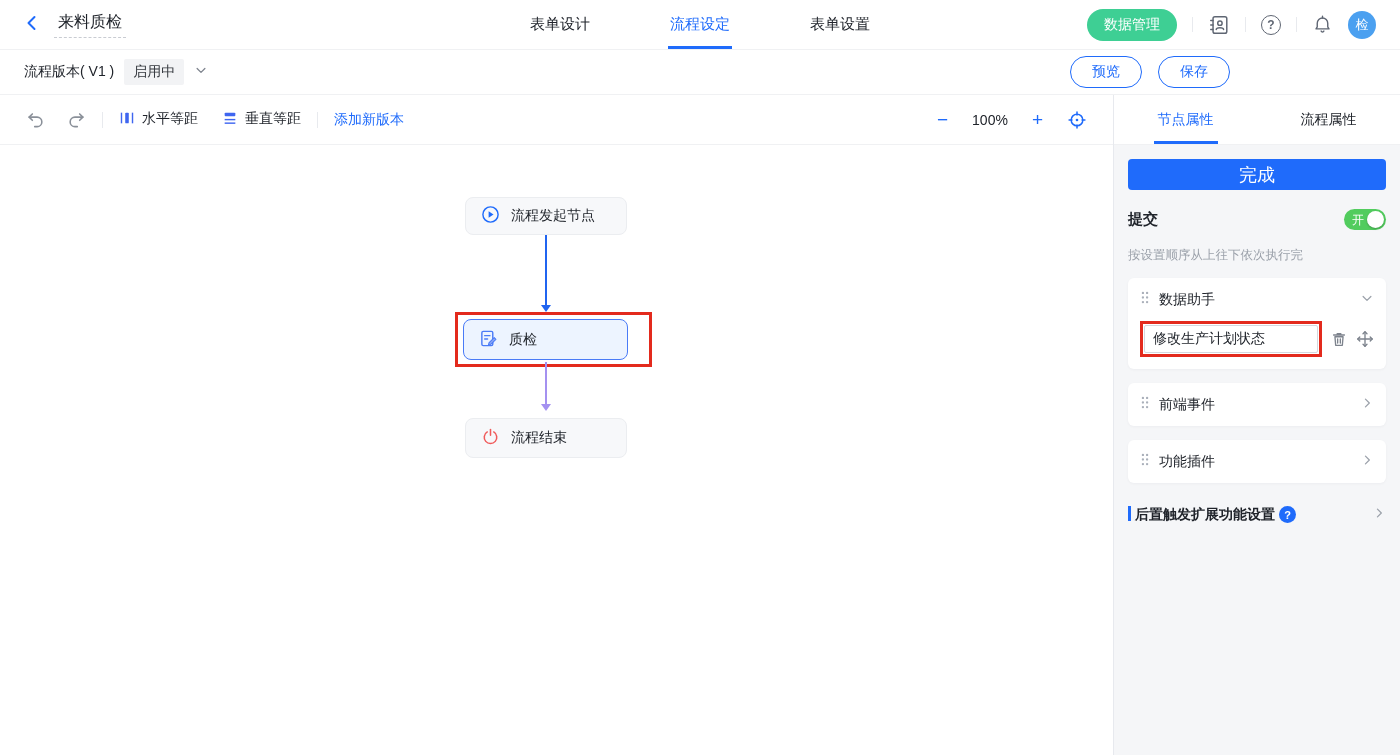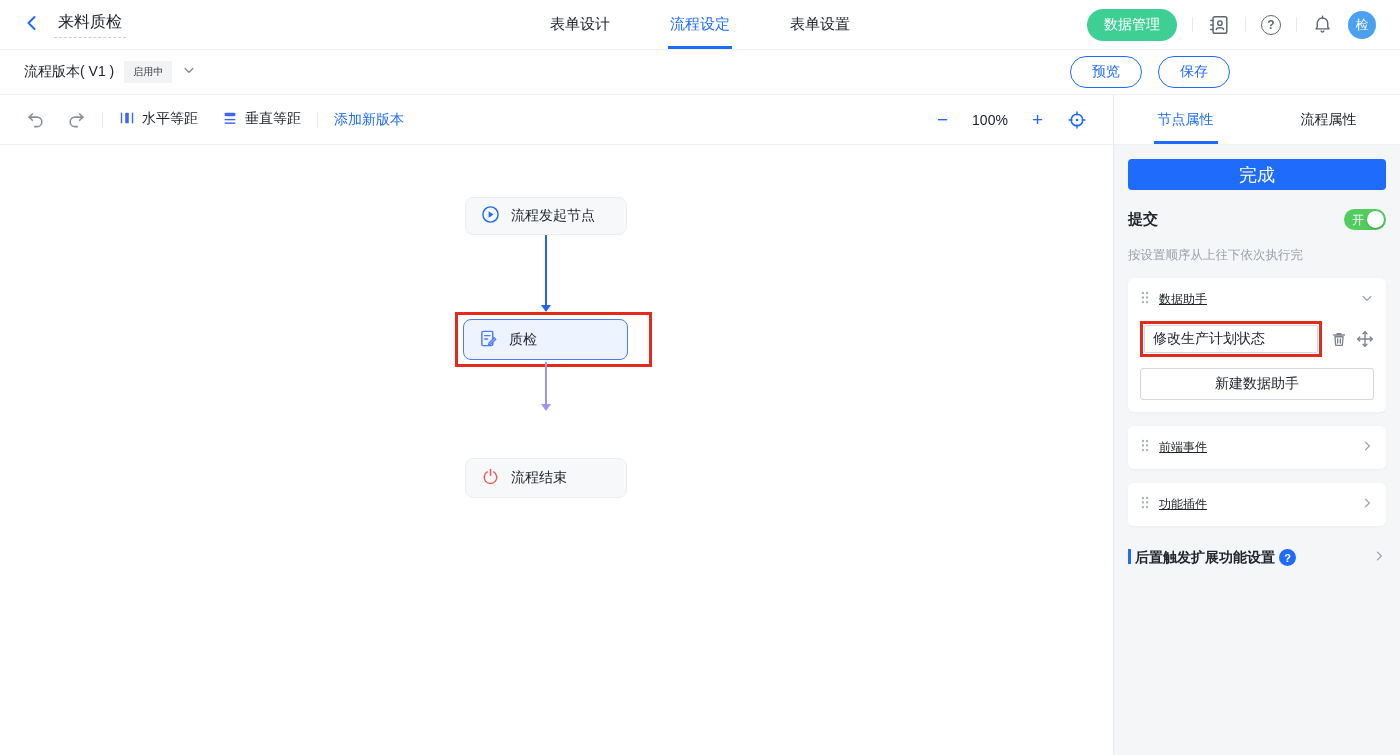--- a/index.html
+++ b/index.html
@@ -6,42 +6,42 @@
   html,body { width:1400px; height:755px; overflow:hidden; background:#fff;
     font-family:"Liberation Sans","DejaVu Sans",sans-serif; color:#20242b; }
 
   
   .header { height:50px; display:flex; align-items:center; padding:0 24px;
     border-bottom:1px solid #f0f1f3; position:relative; background:#fff; }
   .header-left { display:flex; align-items:center; gap:14px; }
   .back-btn { display:flex; align-items:center; cursor:pointer; }
   .page-title { font-size:16px; border-bottom:1px dashed #c9ccd2; padding:0 4px 4px 4px; }
   .header-tabs { position:absolute; left:50%; transform:translateX(-50%);
-    display:flex; gap:60px; height:100%; align-items:flex-start; }
+    display:flex; gap:80px; height:100%; align-items:flex-start; }
   .header-tab { font-size:15px; height:100%; display:flex; align-items:center;
     position:relative; cursor:pointer; }
   .header-tab.active { color:#1f6bfb; }
   .header-tab.active::after { content:""; position:absolute; left:-2px; right:-2px;
     bottom:0; height:3px; background:#1f6bfb; }
   .header-right { margin-left:auto; display:flex; align-items:center; gap:15px; }
   .btn-green { background:#3ecf94; color:#fff; border:none; border-radius:16px;
     padding:7px 17px; font-size:14px; cursor:pointer; }
   .hdr-divider { width:1px; height:15px; background:#e8eaee; }
   .icon-btn { display:flex; align-items:center; cursor:pointer; }
   .help-circle { width:20px; height:20px; border:1.6px solid #5f6673; border-radius:50%;
     display:flex; align-items:center; justify-content:center; font-size:12px;
     color:#5f6673; font-weight:bold; }
   .avatar { width:28px; height:28px; border-radius:50%; background:#4ba0f0; color:#fff;
     font-size:13px; display:flex; align-items:center; justify-content:center; cursor:pointer; }
 
   
   .version-bar { height:45px; display:flex; align-items:center; padding:0 24px;
     border-bottom:1px solid #f0f1f3; background:#fff; }
   .version-label { font-size:14px; }
-  .status-badge { background:#f2f3f5; color:#33373d; font-size:10px;
+  .status-badge { background:#f2f3f5; color:#33373d; font-size:14px;
     padding:4px 9px; border-radius:2px; margin-left:10px; }
   .ver-chevron { margin-left:10px; display:flex; cursor:pointer; }
   .version-actions { margin-left:auto; margin-right:146px; display:flex; gap:16px; }
   .btn-outline { background:#fff; border:1px solid #1f6bfb; color:#1f6bfb;
     border-radius:16px; padding:6px 21px; font-size:14px; cursor:pointer; }
 
   
   .workspace { display:flex; height:660px; }
   .canvas-col { flex:1; display:flex; flex-direction:column; min-width:0; }
 
@@ -58,21 +58,21 @@
   .zoom-level { font-size:14px; color:#20242b; }
 
   
   .canvas { position:relative; flex:1; background:#fff; }
   .node { position:absolute; display:flex; align-items:center; gap:11px;
     padding-left:15px; background:#f7f8fa; border:1px solid #ebedf0;
     border-radius:8px; font-size:14px; cursor:pointer; }
   .node-start { left:465px; top:52px; width:162px; height:38px; }
   .node-qc { left:463px; top:174px; width:165px; height:41px;
     background:#edf4ff; border-color:#4a7bf7; }
-  .node-end { left:465px; top:273px; width:162px; height:40px;margin-top:40px; }
+  .node-end { left:465px; top:273px; width:162px; height:40px; }
   .conn { position:absolute; width:2px; }
   .conn-blue { left:545px; top:90px; height:72px; background:#2064f0; }
   .conn-purple { left:545px; top:217px; height:44px; background:#a491f0; }
   .arrowhead { position:absolute; width:0; height:0;
     border-left:5px solid transparent; border-right:5px solid transparent; }
   .ah-blue { left:541px; top:160px; border-top:7px solid #2064f0; }
   .ah-purple { left:541px; top:259px; border-top:7px solid #a491f0; }
   .annotation { position:absolute; border:3px solid #e32a1d; pointer-events:none; }
   .annotation-node { left:455px; top:167px; width:197px; height:55px; }
 
@@ -92,21 +92,21 @@
   .submit-label { font-size:15px; font-weight:bold; }
   .switch { width:42px; height:21px; border-radius:11px; background:#52cc5e;
     position:relative; cursor:pointer; }
   .switch-txt { position:absolute; left:8px; top:3px; color:#fff; font-size:12px; }
   .switch-knob { position:absolute; top:2px; right:2px; width:17px; height:17px;
     border-radius:50%; background:#fff; box-shadow:0 1px 2px rgba(0,0,0,.25); }
   .hint { margin-top:17px; font-size:12.5px; color:#9ba1aa; }
   .card { background:#fff; border-radius:6px; padding:12px; margin-top:14px;
     box-shadow:0 1px 3px rgba(20,30,60,.04); }
   .card-head { display:flex; align-items:center; gap:9px; cursor:pointer; }
-  .card-title { font-size:12px; flex:1;text-decoration:underline; }
+  .card-title { font-size:14px; flex:1; }
   .assistant-item-row { margin-top:12px; display:flex; align-items:center; gap:8px; }
   .annotation-input { border:3px solid #e32a1d; padding:1px; flex:1; }
   .item-input { width:100%; height:28px; border:1px solid #d4d7dd; border-radius:2px;
     padding:0 8px; font-size:14px; color:#20242b; background:#fff; outline:none;
     font-family:inherit; }
   .row-icon { display:flex; align-items:center; cursor:pointer; flex:none; }
   .btn-new { margin-top:11px; width:100%; height:32px; background:#fff;
     border:1px solid #d4d7dd; border-radius:3px; font-size:14px; color:#20242b; cursor:pointer; }
   .post-trigger { margin-top:23px; display:flex; align-items:flex-start; gap:4px; cursor:pointer; }
   .blue-bar { width:3px; height:15px; background:#1f6bfb; }
@@ -343,21 +343,20 @@
             <svg width="18" height="18" viewBox="0 0 20 20" fill="none" stroke="#7d838d" stroke-width="1.5" stroke-linecap="round" stroke-linejoin="round">
               <path d="M10 2v16M2 10h16"></path>
               <polyline points="7.8,4.2 10,2 12.2,4.2"></polyline>
                 <polyline points="7.8,15.8 10,18 12.2,15.8"></polyline>
               <polyline points="4.2,7.8 2,10 4.2,12.2"></polyline>
                 <polyline points="15.8,7.8 18,10 15.8,12.2"></polyline>
             </svg>
           </span>
         </div>
 
-        <button class="btn-new">新建数据助手</button>
       </div>
 
       
       <div class="card">
         <div class="card-head">
           <span>
             <svg width="10" height="15" viewBox="0 0 12 17">
               <circle cx="3.5" cy="3" r="1.4" fill="#aab0ba"></circle>
                 <circle cx="8.5" cy="3" r="1.4" fill="#aab0ba"></circle>
               <circle cx="3.5" cy="8.5" r="1.4" fill="#aab0ba"></circle>

